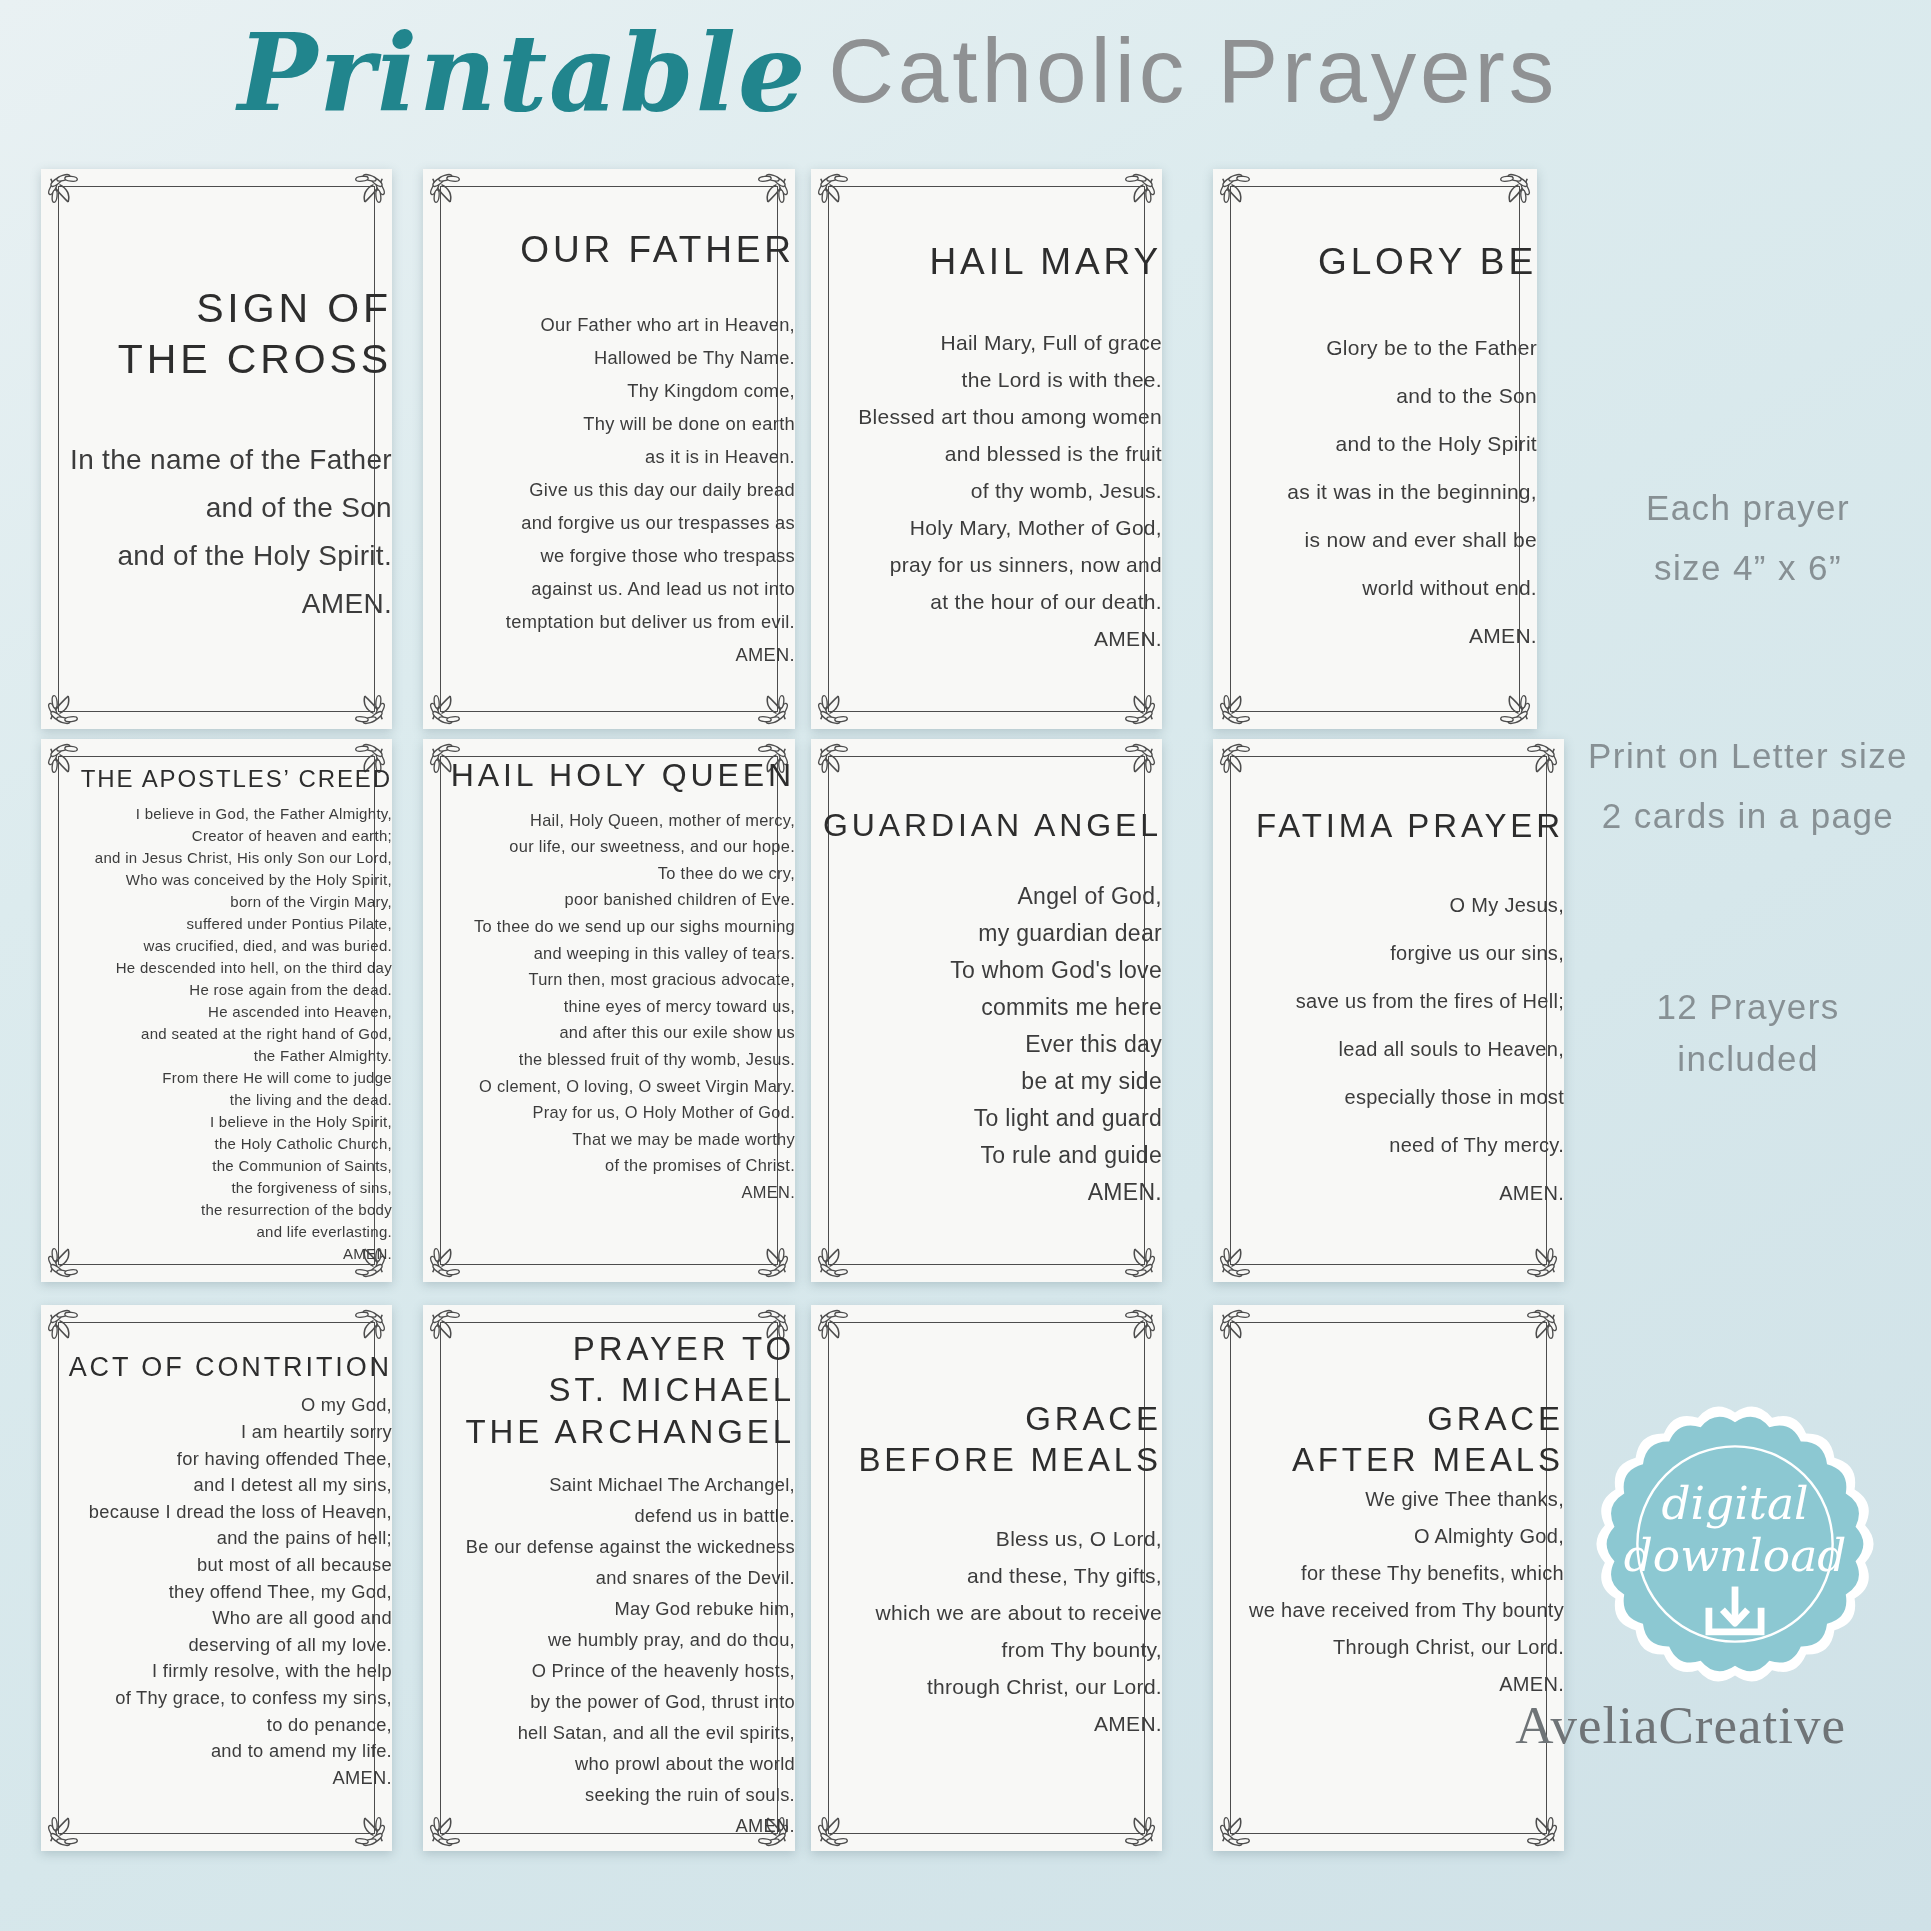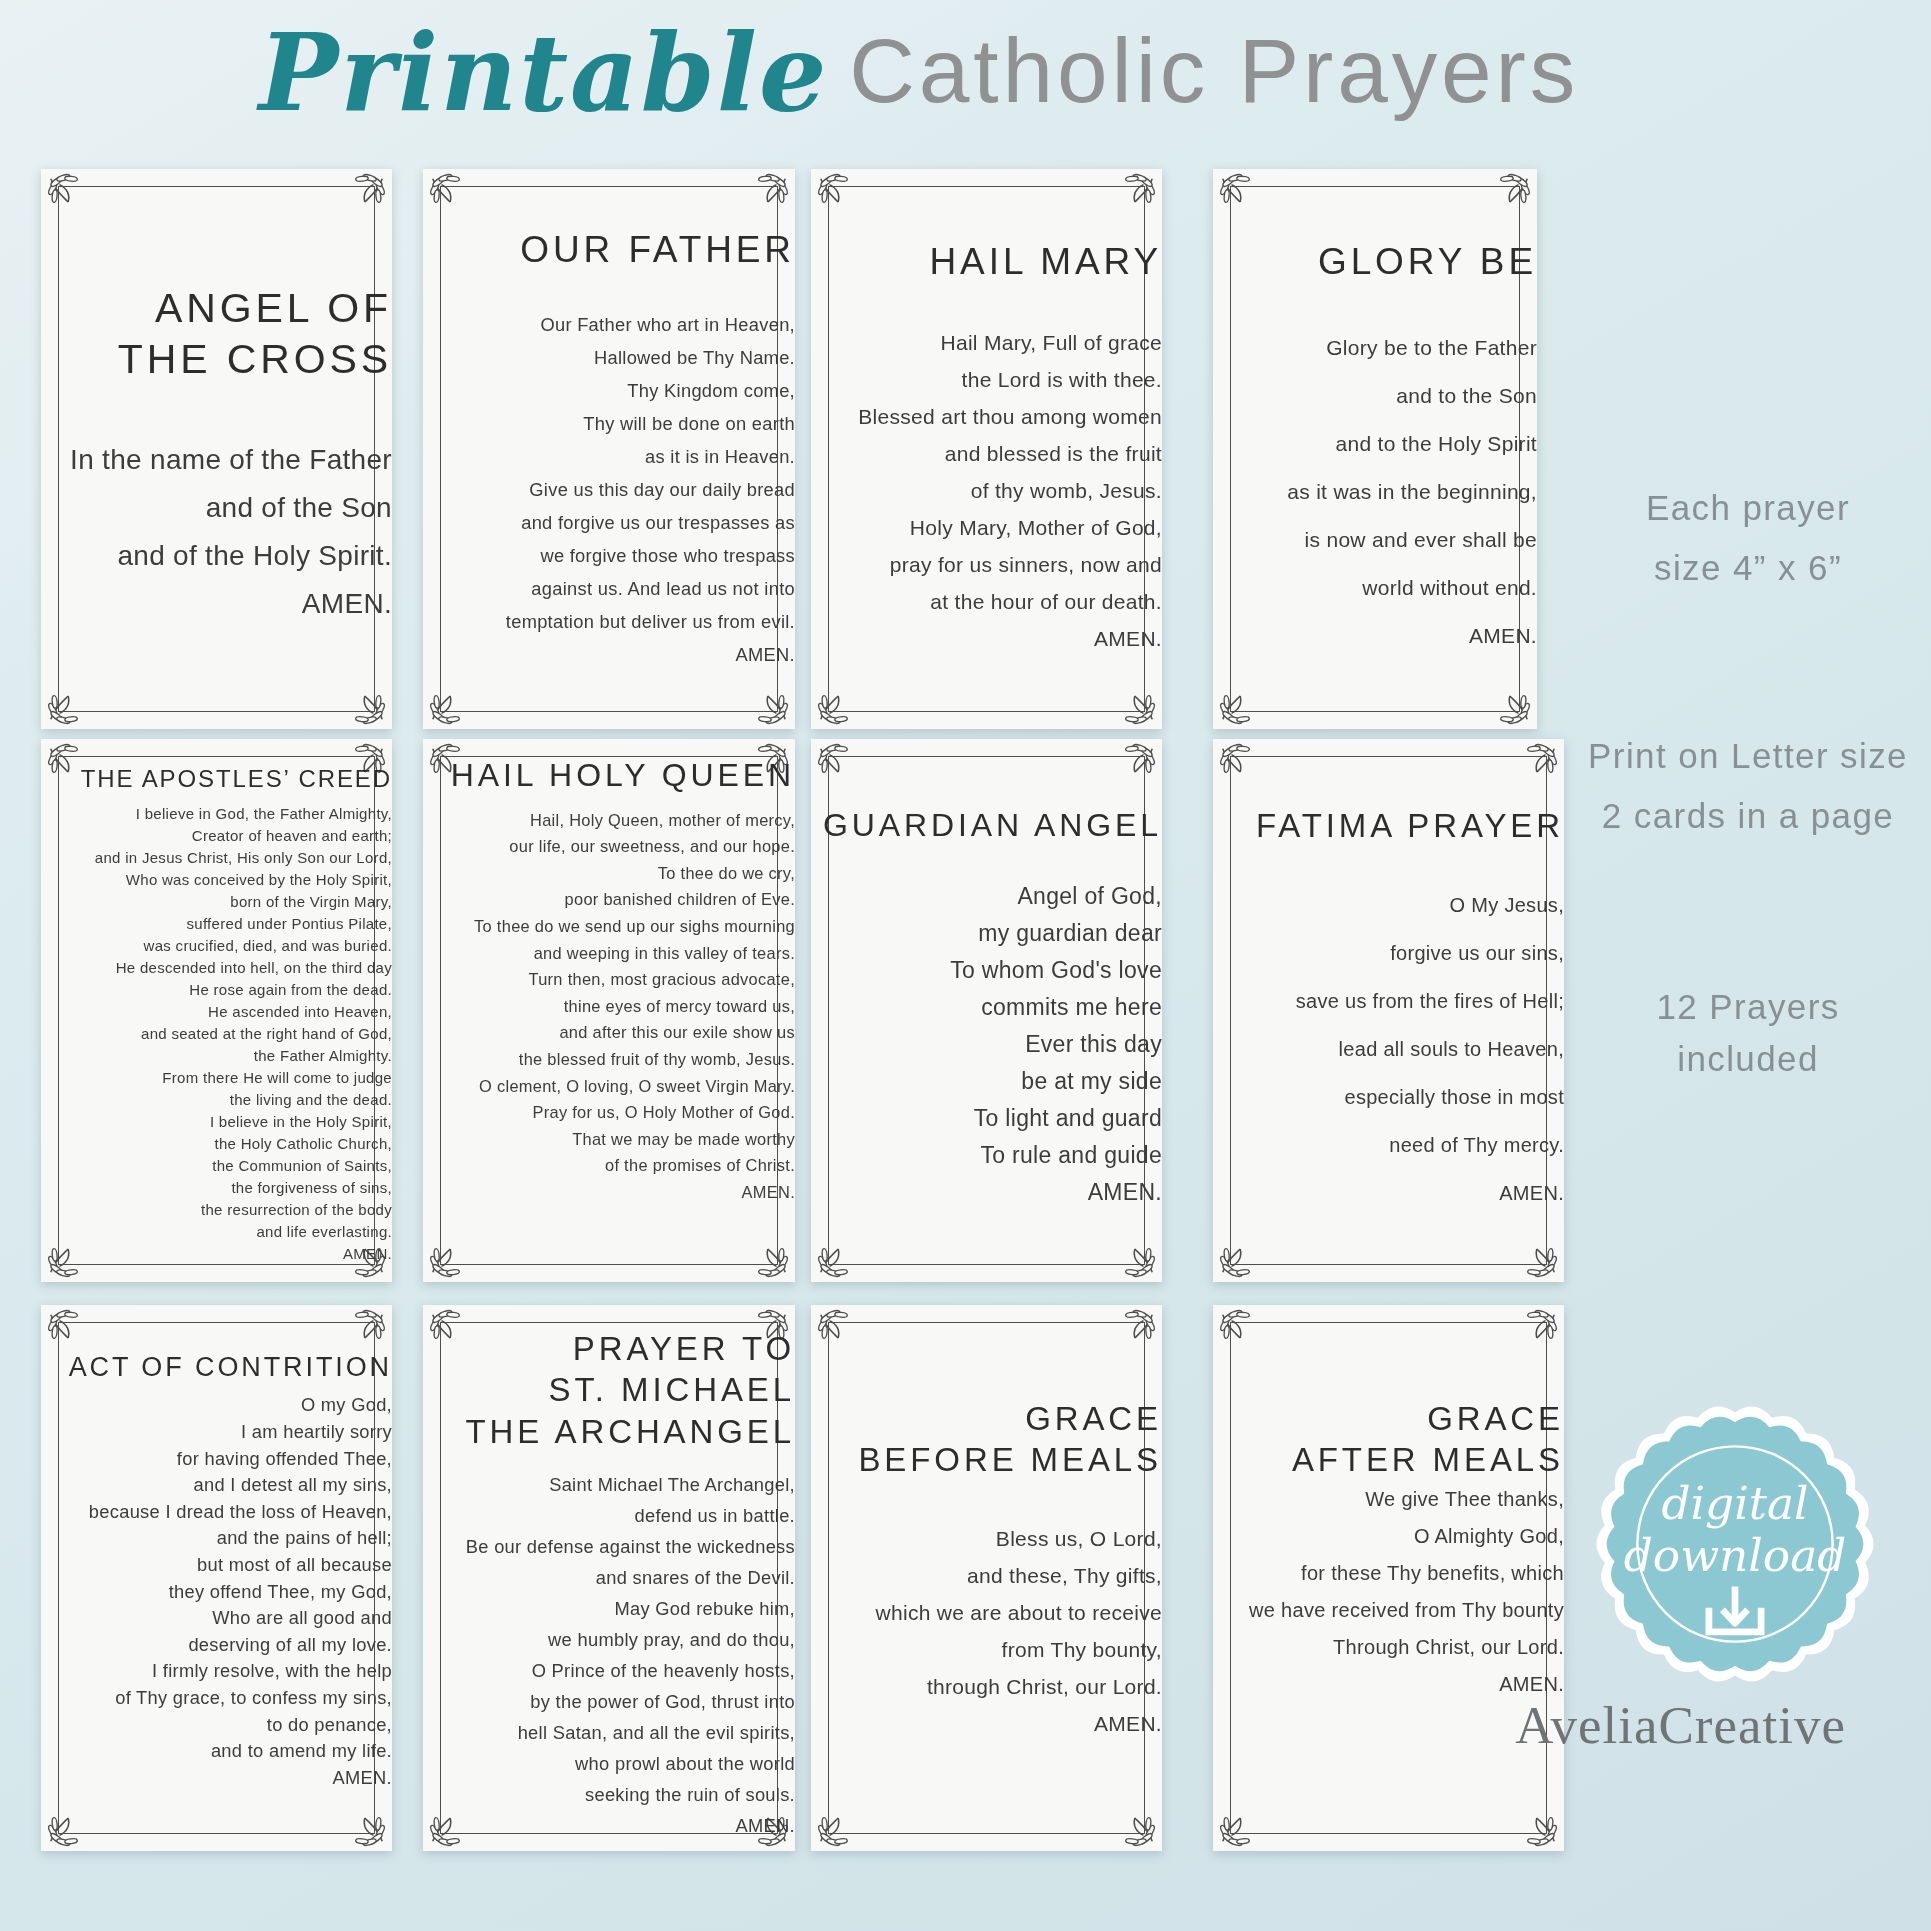--- a/index.html
+++ b/index.html
@@ -1,21 +1,21 @@
 <!DOCTYPE html>
 <html><head>
 <meta charset="utf-8">
 <style>
   html,body{margin:0;padding:0;}
   body{font-family:"Liberation Sans", sans-serif;}
   .canvas{position:relative;width:1931px;height:1931px;overflow:hidden;
     background:linear-gradient(150deg,#e9f1f3 0%,#dcebee 30%,#d6e7eb 62%,#cfe1e7 100%);}
 
   
-  .main-title{position:absolute;top:9.7px;left:0;width:1796px;text-align:center;white-space:nowrap;padding-left:21px;}
+  .main-title{position:absolute;top:9.7px;left:0;width:1796px;text-align:center;white-space:nowrap;}
   .title-script{font-family:"DejaVu Serif", serif;font-style:italic;font-weight:bold;
     font-size:106px;color:#21858d;letter-spacing:1.9px;vertical-align:baseline;}
   .title-rest{font-family:"Liberation Sans", sans-serif;font-size:91px;color:#8f9193;
     letter-spacing:3.9px;margin-left:21px;vertical-align:7.7px;}
 
   
   .card{position:absolute;background:#f8f8f6;box-shadow:0 2.9px 9.7px rgba(90,115,125,.30);
     overflow:hidden;text-align:right;color:#383838;}
   .frame{position:absolute;inset:17.4px;border:1.9px solid #4d4d4d;}
   .orn{position:absolute;width:56px;height:56px;}
@@ -121,21 +121,21 @@
     <svg class="orn tr" viewBox="0 0 58 58">
           <use href="#sprig"></use>
         </svg>
     <svg class="orn bl" viewBox="0 0 58 58">
           <use href="#sprig"></use>
         </svg>
     <svg class="orn br" viewBox="0 0 58 58">
           <use href="#sprig"></use>
         </svg>
     <div class="card-title">
-          <div>ANGEL OF</div>
+          <div>SIGN OF</div>
           <div>THE CROSS</div>
         </div>
     <div class="card-body">
           <div>In the name of the Father</div>
           <div>and of the Son</div>
           <div>and of the Holy Spirit.</div>
           <div>AMEN.</div>
         </div>
   </div>
       <div class="card card-2">

